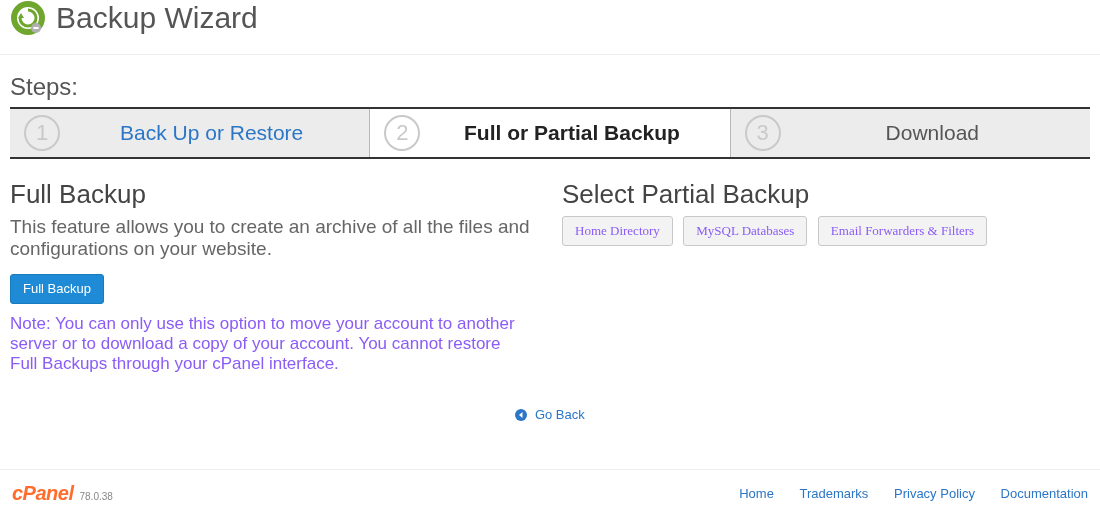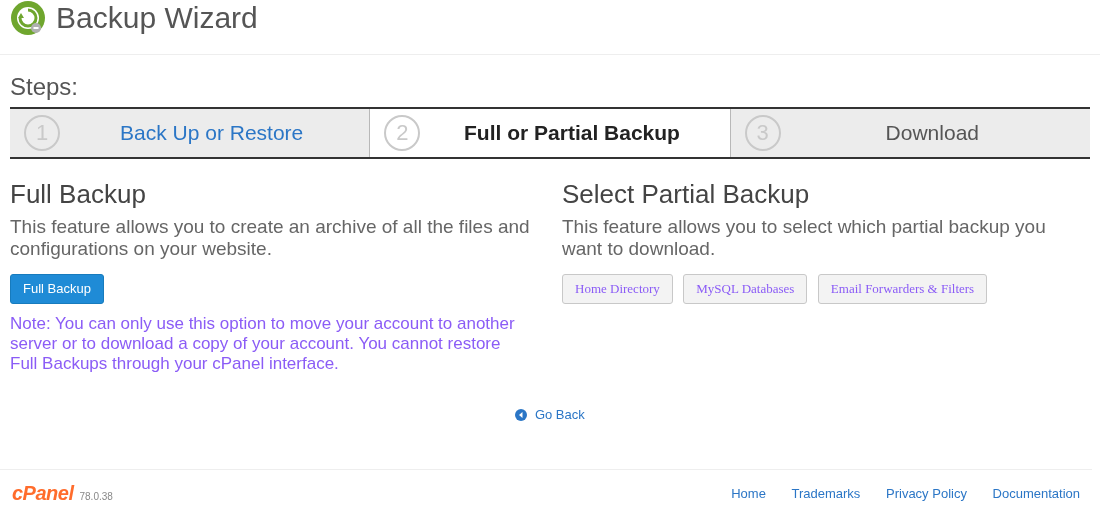--- a/index.html
+++ b/index.html
@@ -145,21 +145,21 @@
   .goback{
     text-align:center;
     padding:16px 0;
     font-size:13px;
   }
   .goback svg{vertical-align:-2px;margin-right:4px;}
 
   
   .footer{
     position:absolute;
-    bottom:0;left:0;right:8px;
+    bottom:0;left:0;right:0;
     display:flex;
     align-items:center;
     justify-content:space-between;
     padding:12px 12px 22px 12px;
     border-top:1px solid #eee;
     font-size:13px;
   }
   .brand{
     display:flex;
     align-items:baseline;
@@ -214,21 +214,20 @@
 
 <div class="columns">
   <div class="col">
     <h2 class="section-title">Full Backup</h2>
     <p class="section-desc">This feature allows you to create an archive of all the files and configurations on your website.</p>
     <button class="btn btn-primary">Full Backup</button>
     <p class="note">Note: You can only use this option to move your account to another server or to download a copy of your account. You cannot restore Full Backups through your cPanel interface.</p>
   </div>
   <div class="col">
     <h2 class="section-title">Select Partial Backup</h2>
-    <p class="section-desc">This feature allows you to select which partial backup you want to download.</p>
     <div class="btn-row">
       <button class="btn btn-default">Home Directory</button>
       <button class="btn btn-default">MySQL Databases</button>
       <button class="btn btn-default">Email Forwarders &amp; Filters</button>
     </div>
   </div>
 </div>
 
 <div class="goback">
   <a href="#">

